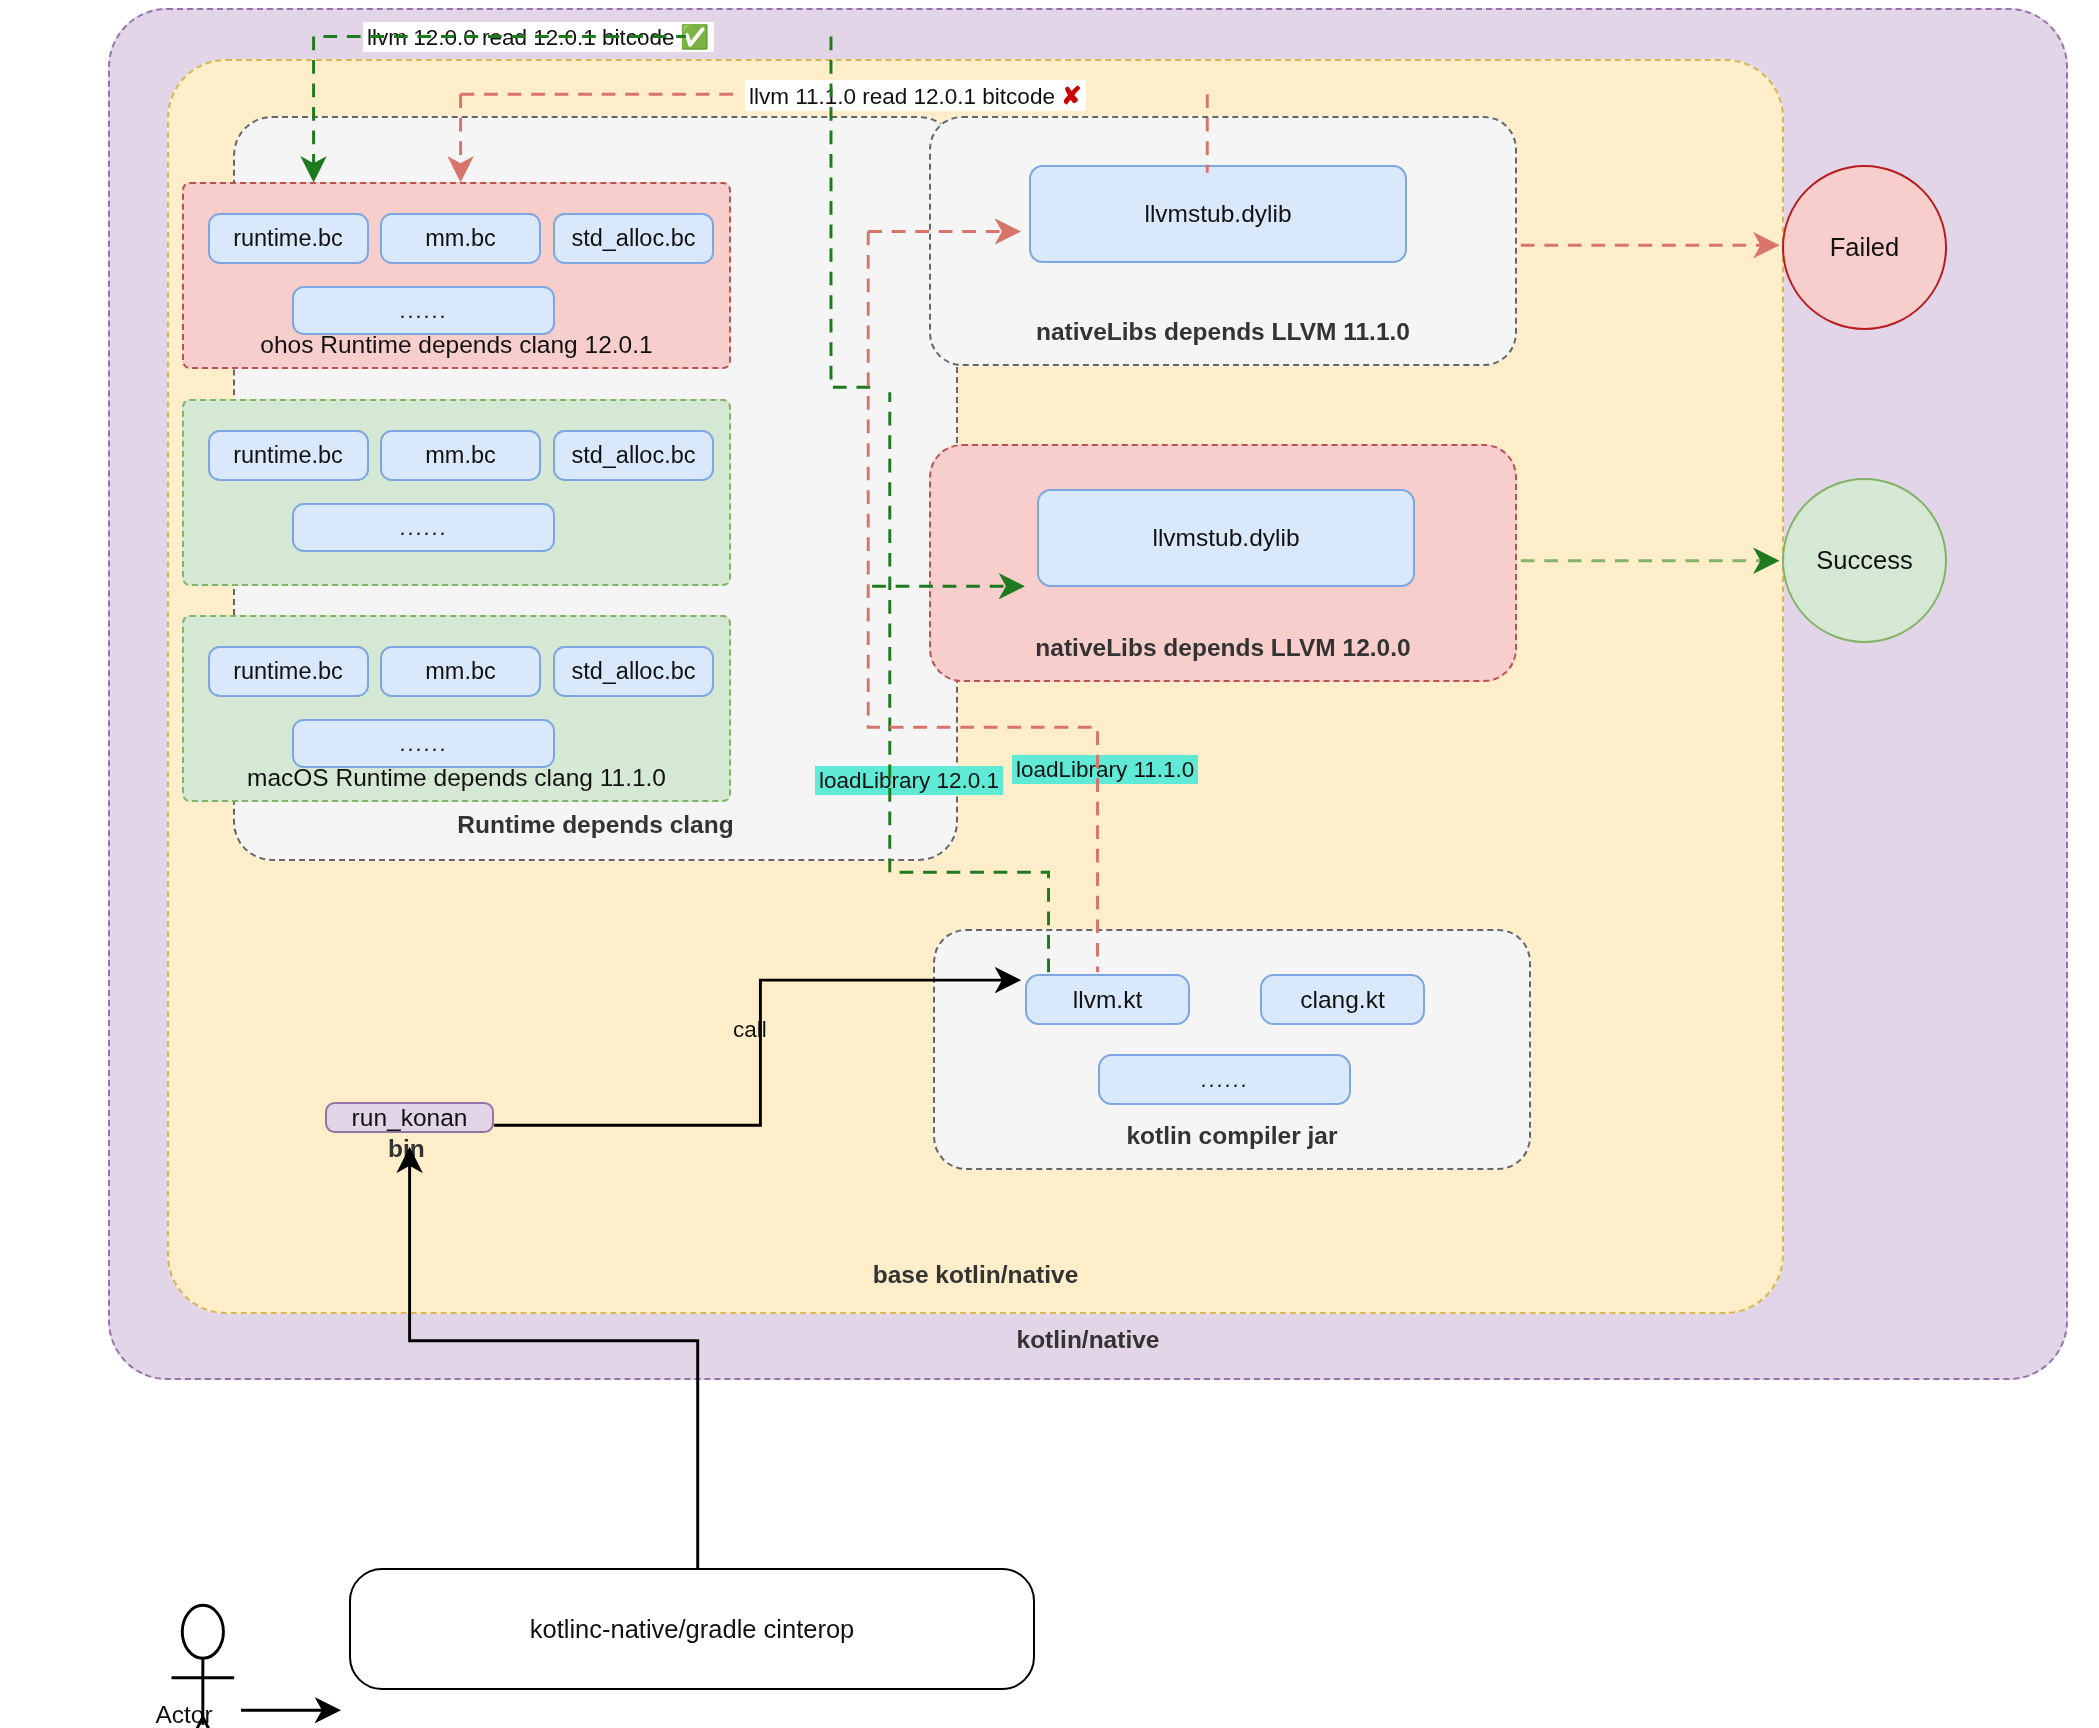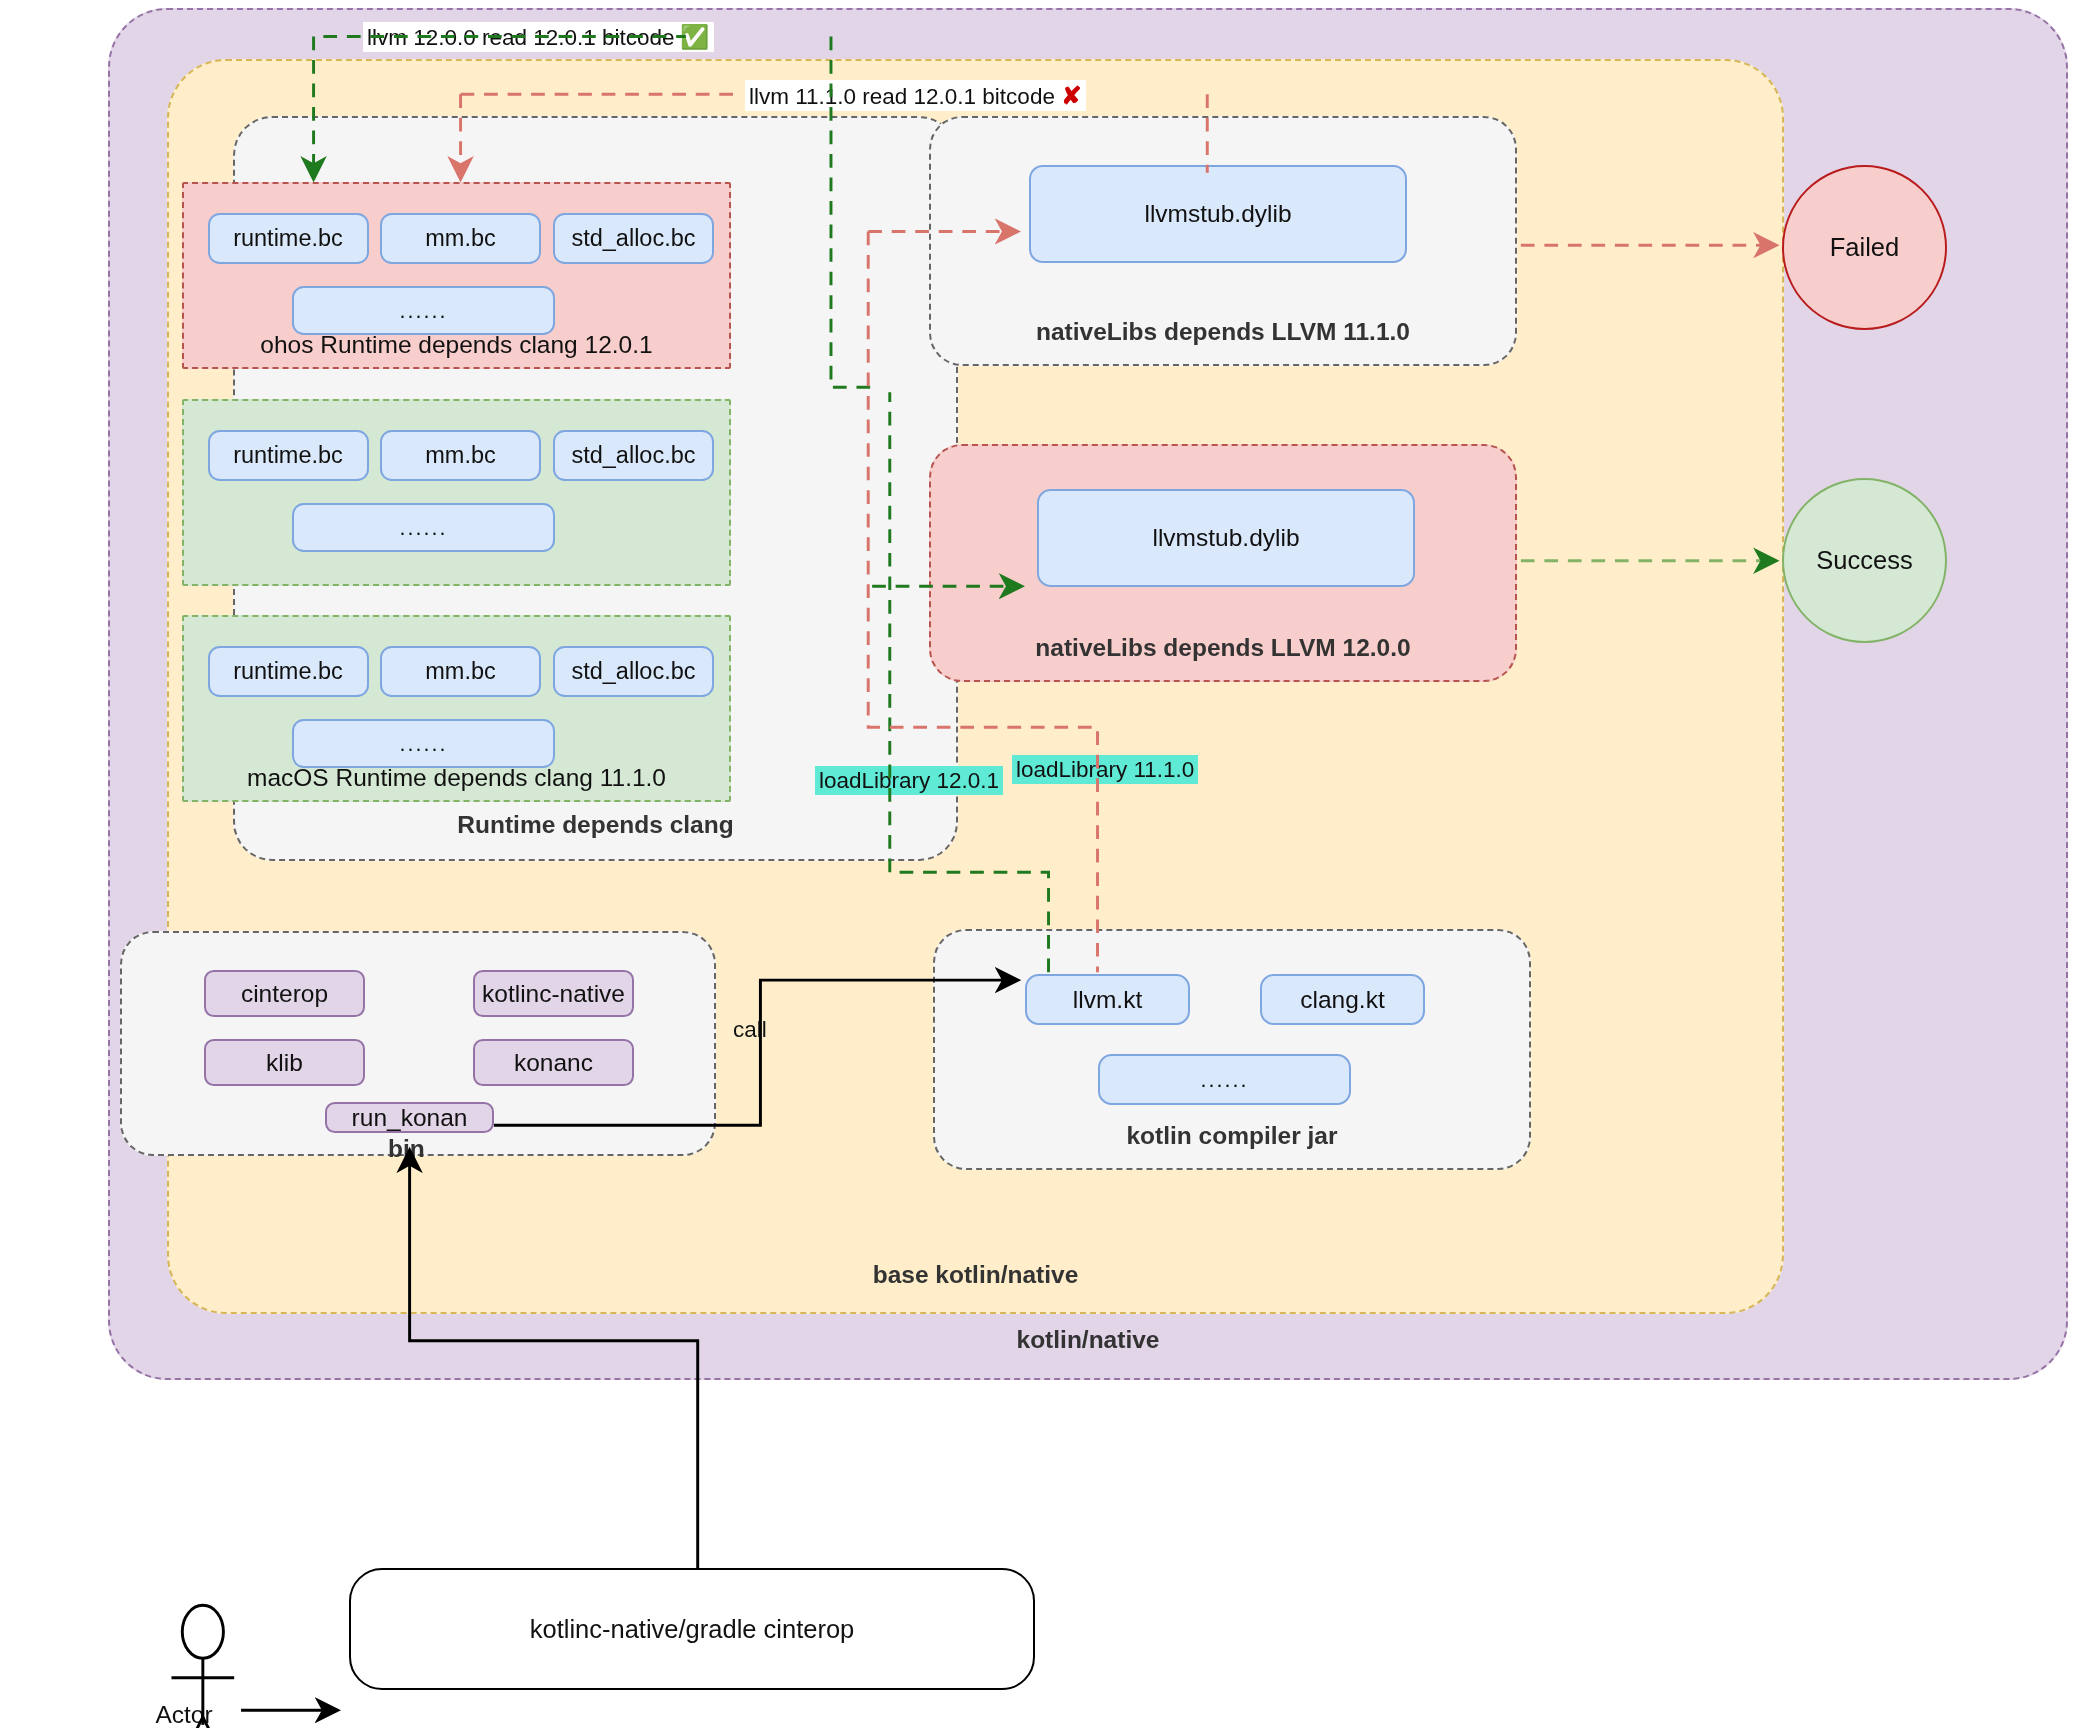--- a/index.html
+++ b/index.html
@@ -40,21 +40,21 @@
     left:0; width:100%;
     text-align:center;
     font-weight:bold;
     font-size:24.5px;
     color:#333333;
   }
 
   
   .rt-box {
     position:absolute;
-    border-radius:2px;
+    border-radius:8px;
     border:2.9px dashed;
   }
   .rt-box.red   { background:#f8cecc; border-color:#b85450; }
   .rt-box.green { background:#d5e8d4; border-color:#82b366; }
 
   .chip {
     position:absolute;
     background:#dae8fc;
     border:2px solid #7ea6e0;
     border-radius:11.8px;
@@ -201,26 +201,20 @@
   </div>
 
   <div class="panel red abs" style="left:929px; top:444px; width:588px; height:238px;">
     <div class="stub" style="left:106px; top:43px; width:378px; height:98px;">llvmstub.dylib</div>
     <div class="panel-caption" style="bottom:17.6px;">nativeLibs depends LLVM 12.0.0</div>
   </div>
 
   <div class="circle failed abs" style="left:1782px; top:165px; width:165px; height:165px;">Failed</div>
   <div class="circle success abs" style="left:1782px; top:478px; width:165px; height:165px;">Success</div>
 
-  <div class="panel grey abs" style="left:120px; top:931px; width:596px; height:225px;">
-    <div class="pchip" style="left:82px; top:37px; width:161px; height:47px;">cinterop</div>
-    <div class="pchip" style="left:351px; top:37px; width:161px; height:47px;">kotlinc-native</div>
-    <div class="pchip" style="left:82px; top:106px; width:161px; height:47px;">klib</div>
-    <div class="pchip" style="left:351px; top:106px; width:161px; height:47px;">konanc</div>
-  </div>
   <div class="pchip abs" style="left:325px; top:1102px; width:169px; height:31px;">run_konan</div>
   <div class="bold-small" style="left:388px; top:1135px;">bin</div>
 
   <div class="panel grey abs" style="left:933px; top:929px; width:598px; height:241px;">
     <div class="stub" style="left:90px; top:43px; width:165px; height:51px;">llvm.kt</div>
     <div class="stub" style="left:325px; top:43px; width:165px; height:51px;">clang.kt</div>
     <div class="stub" style="left:163px; top:123px; width:253px; height:51px; letter-spacing:2px; font-size:21.6px;">......</div>
     <div class="panel-caption" style="bottom:17.6px;">kotlin compiler jar</div>
   </div>
 

